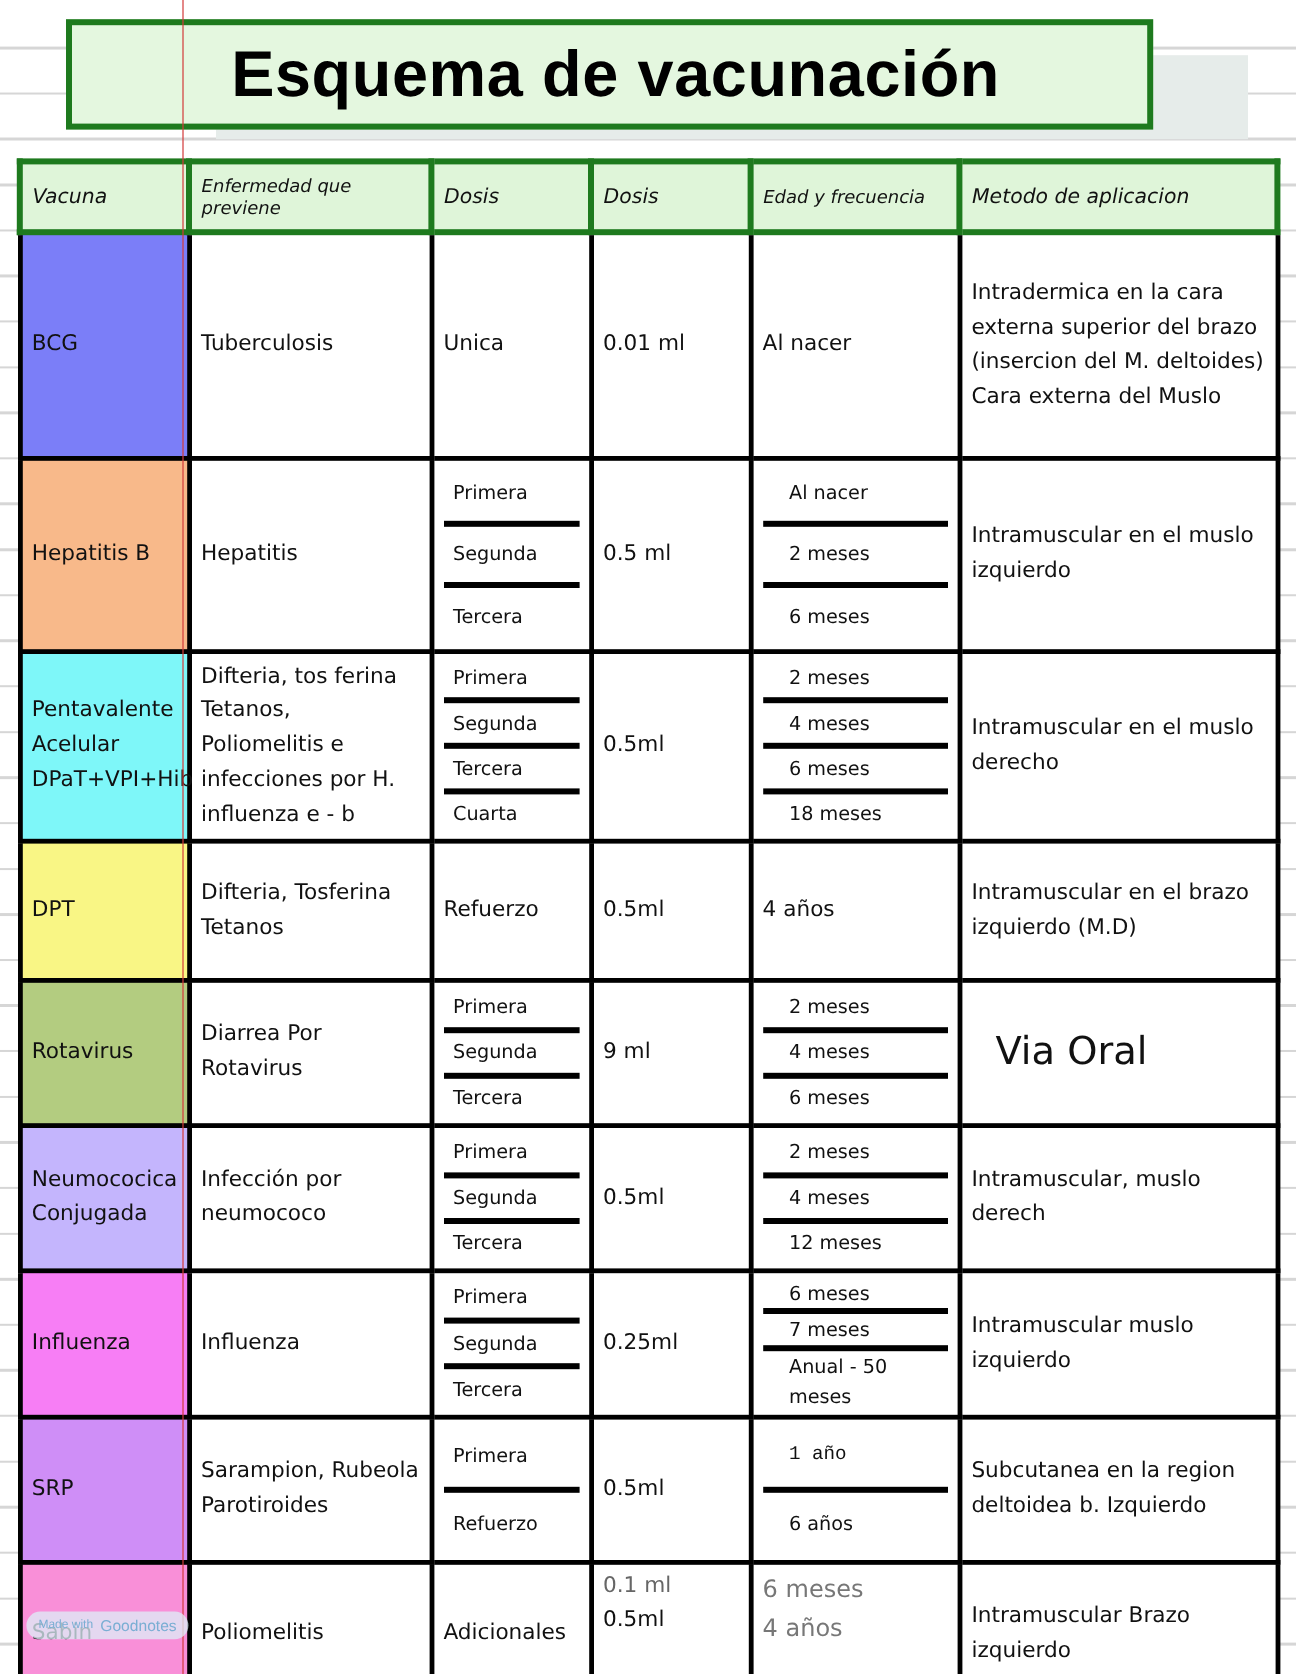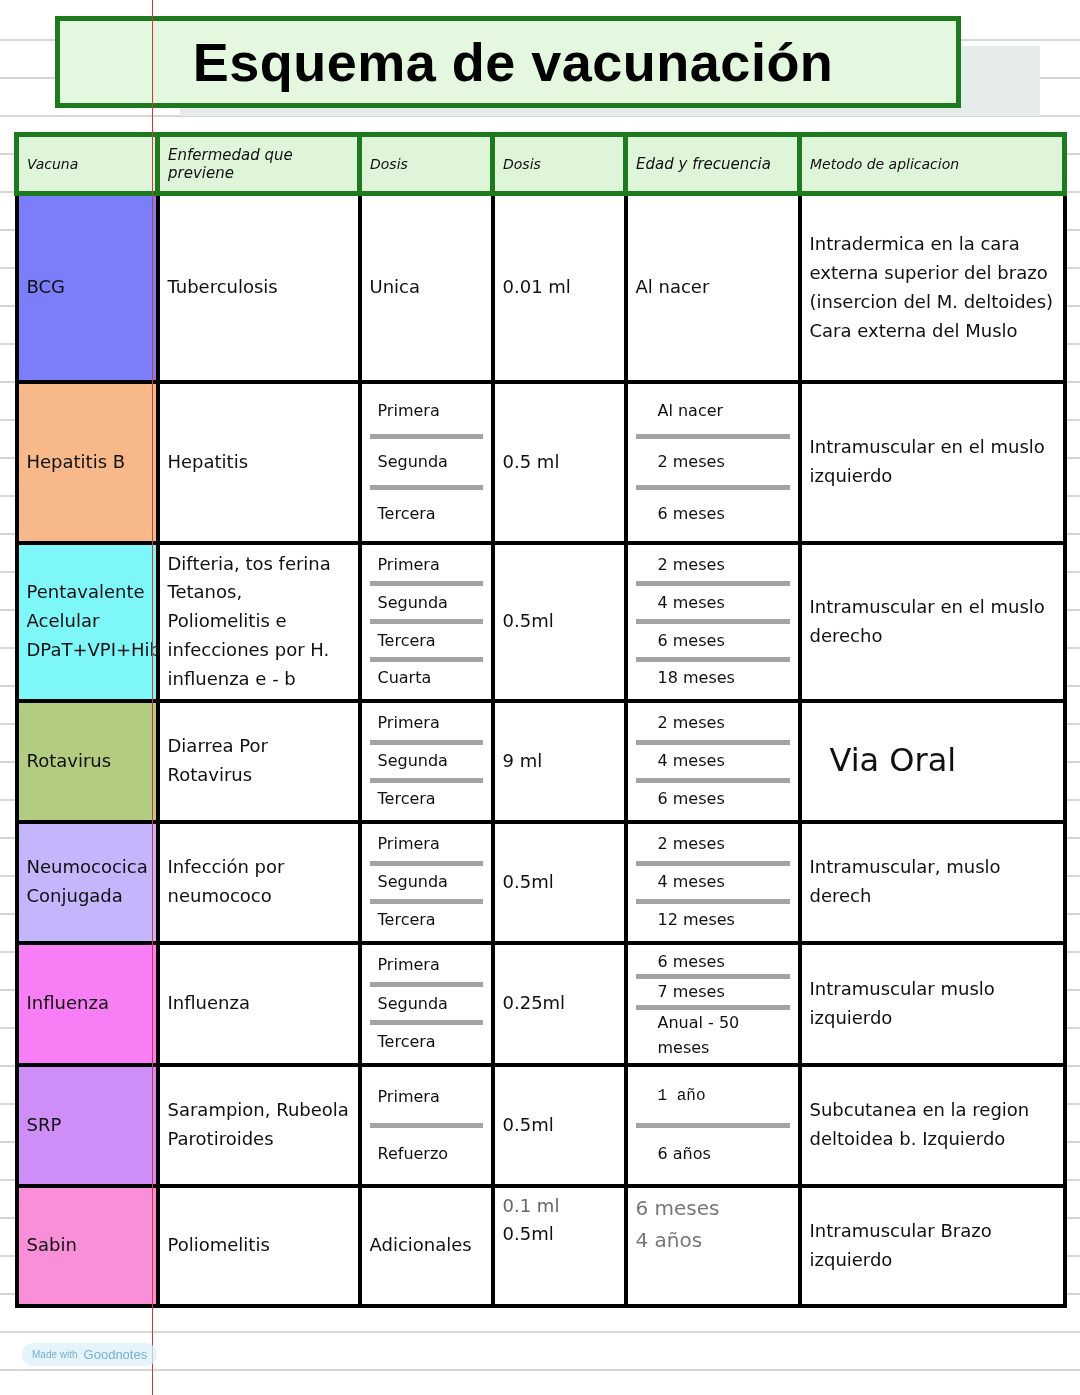--- a/index.html
+++ b/index.html
@@ -22,36 +22,36 @@
     font-size:54px; color:#000; letter-spacing:0.5px; padding-left:10px;
   }
   table.sched {
     position:absolute; left:14px; top:132px; width:1048px;
     border-collapse:collapse; table-layout:fixed;
     font-family:"DejaVu Sans", sans-serif; color:#111;
   }
   table.sched th {
     background:#dff5d9; border:5px solid #1e7a1e; border-left:4px solid #000;
     height:54px; text-align:left; vertical-align:middle; padding:0 8px;
-    font-weight:normal; font-size:14px; font-style:italic;
+    font-weight:normal; font-size:17px; font-style:italic;
   }
   table.sched th:first-child { border-left:5px solid #1e7a1e; }
   table.sched th:last-child { border-right:5px solid #1e7a1e; }
   table.sched td {
     border:4px solid #000; background:#fff; padding:4px 8px;
     vertical-align:middle; font-size:18px; line-height:1.6;
   }
   td.vac { font-size:20px; padding-left:10px; }
   td.dis { font-size:18px; }
   td.method { font-size:16px; line-height:1.9; vertical-align:top; padding-top:10px; }
   td.sub { padding:0; vertical-align:top; }
   .stack { display:flex; flex-direction:column; height:100%; }
   .stack > div {
     flex:1; display:flex; align-items:center; padding:0 8px;
-    border-top:5px solid #a3a3a3; font-size:16px;
+    border-top:5px solid #000000; font-size:16px;
   }
   .stack > div:first-child { border-top:none; }
   .dose { font-size:24px; text-align:left; padding-left:14px; }
   .watermark {
     position:absolute; left:22px; top:1343px; padding:4px 10px; border-radius:16px;
     background:rgba(220,240,248,0.75); color:#7aaed3; font-family:"Liberation Sans",sans-serif;
     z-index:6; display:flex; align-items:center; gap:6px;
   }
   .watermark .made { font-size:10px; }
   .watermark .brand { font-size:13px; }
@@ -127,20 +127,28 @@
         <td class="sub">
           <div class="stack" style="height: 146px;">
             <div style="padding-left: 22px;">2 meses</div>
             <div style="padding-left: 22px;">4 meses</div>
             <div style="padding-left: 22px;">6 meses</div>
             <div style="padding-left: 22px;">18 meses</div>
           </div>
         </td>
         <td class="method">Intramuscular en el muslo derecho</td>
       </tr>
+      <tr style="height: 116px;">
+        <td class="vac" style="background: rgb(249, 246, 133);">DPT</td>
+        <td class="dis">Difteria, Tosferina Tetanos</td>
+        <td class="" style="font-size: 18px;">Refuerzo</td>
+        <td class="dose">0.5ml</td>
+        <td class="">4 años</td>
+        <td class="method">Intramuscular en el brazo izquierdo (M.D)</td>
+      </tr>
       <tr style="height: 113px;">
         <td class="vac" style="background: rgb(179, 204, 128);">Rotavirus</td>
         <td class="dis">Diarrea Por Rotavirus</td>
         <td class="sub">
           <div class="stack" style="height: 109px;">
             <div>Primera</div>
             <div>Segunda</div>
             <div>Tercera</div>
           </div>
         </td>

